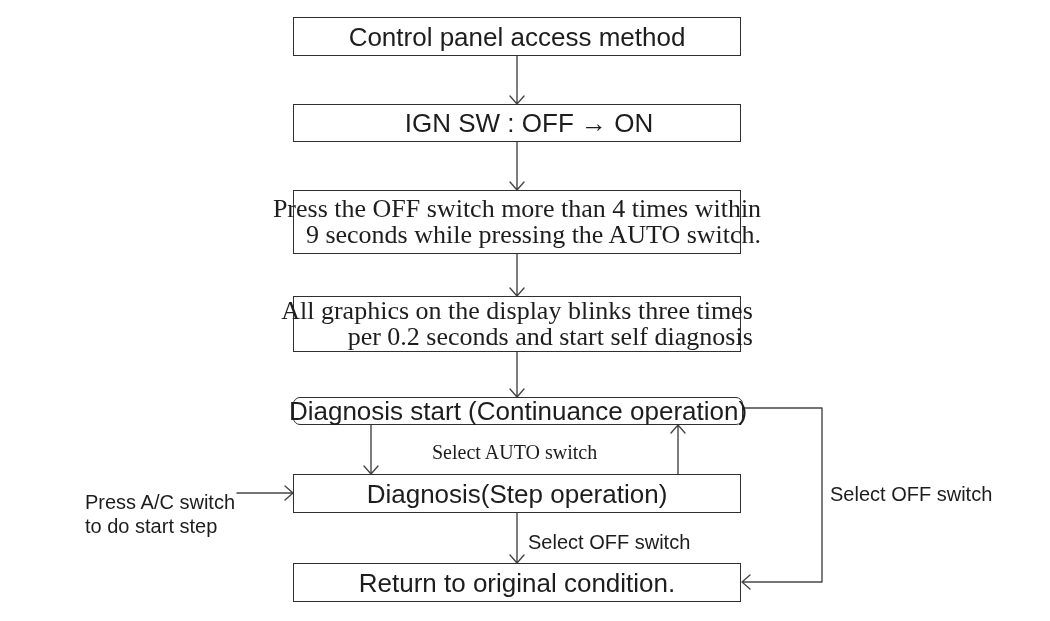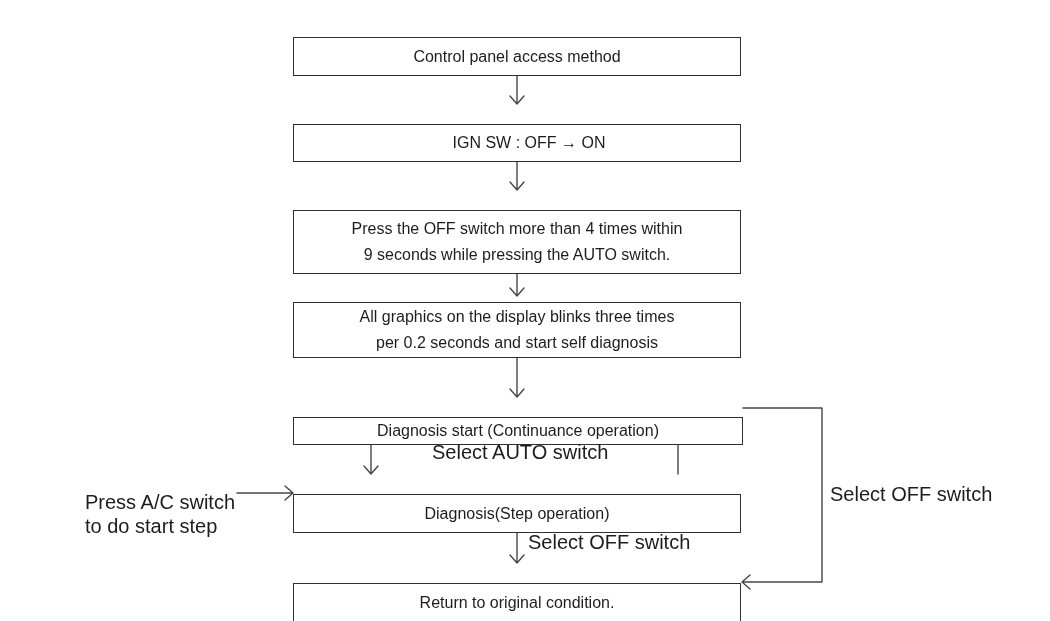--- a/index.html
+++ b/index.html
@@ -32,50 +32,50 @@
     stroke-linejoin: round;
   }
   .node {
     position: absolute;
     box-sizing: border-box;
     background: #ffffff;
     border: 1.6px solid #2f2f2f;
     display: flex;
     align-items: center;
     justify-content: center;
-    font-size: 16px;
+    font-size: 26px;
     line-height: 26px;
     text-align: center;
     white-space: nowrap;
-    margin-top: 20px;
   }
   .node .multiline {
-    text-align: center;
+    text-align: right;
     white-space: nowrap;
+    font-family: Liberation Serif, serif;
   }
   .node .multiline span { display: block; }
   .edge-label {
     position: absolute;
     font-size: 20px;
     line-height: 24px;
     white-space: nowrap;
   }
   .edge-label span { display: block; }
 
   
   #node-1 { left: 293px; top: 17px;  width: 448px; height: 39px; }
   #node-2 { left: 293px; top: 104px; width: 448px; height: 38px; padding-left: 24px; }
   #node-3 { left: 293px; top: 190px; width: 448px; height: 64px; }
-  #node-4 { left: 293px; top: 282px; width: 448px; height: 56px; }
-  #node-5 { left: 293px; top: 397px; width: 450px; height: 28px; }
+  #node-4 { left: 293px; top: 296px; width: 448px; height: 56px; }
+  #node-5 { left: 293px; top: 397px; width: 450px; height: 28px; border-radius: 7px; }
   #node-6 { left: 293px; top: 474px; width: 448px; height: 39px; }
   #node-7 { left: 293px; top: 563px; width: 448px; height: 39px; }
 
   
-  #label-select-auto      { left: 432px; top: 440px; }
+  #label-select-auto      { left: 432px; top: 440px; font-family: Liberation Serif, serif; }
   #label-select-off-mid   { left: 528px; top: 530px; }
   #label-select-off-right { left: 830px; top: 482px; }
   #label-press-ac         { left: 85px;  top: 474px; margin-top: 16px; }
 </style>
 </head>
 <body>
 
 <div class="canvas">
 
   <svg class="connectors" viewBox="0 0 1050 621" xmlns="http://www.w3.org/2000/svg">

